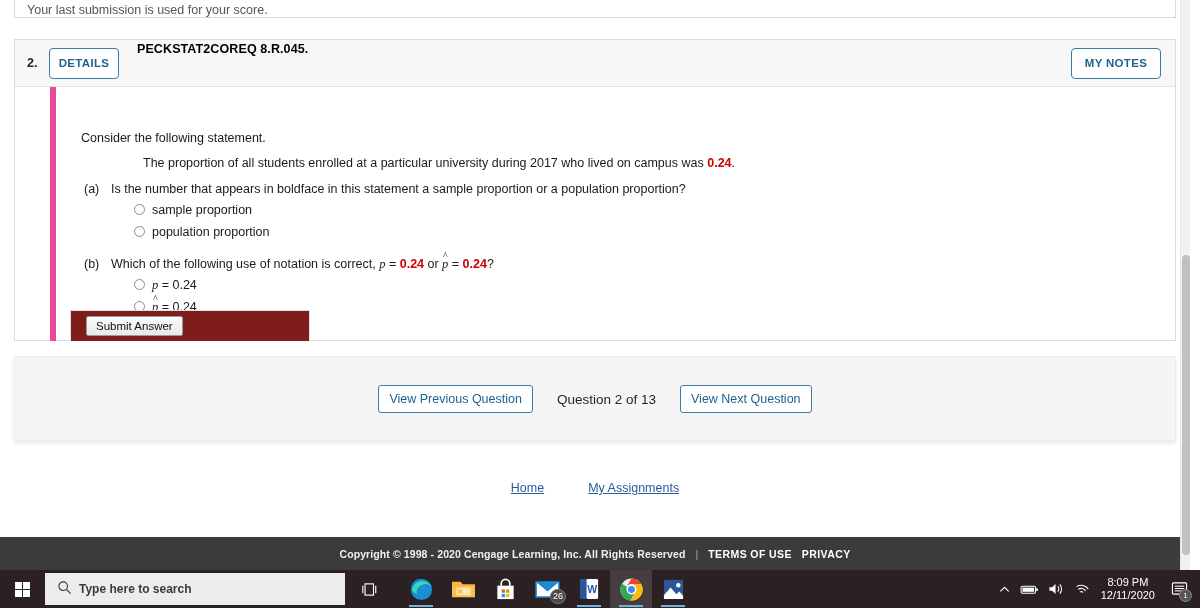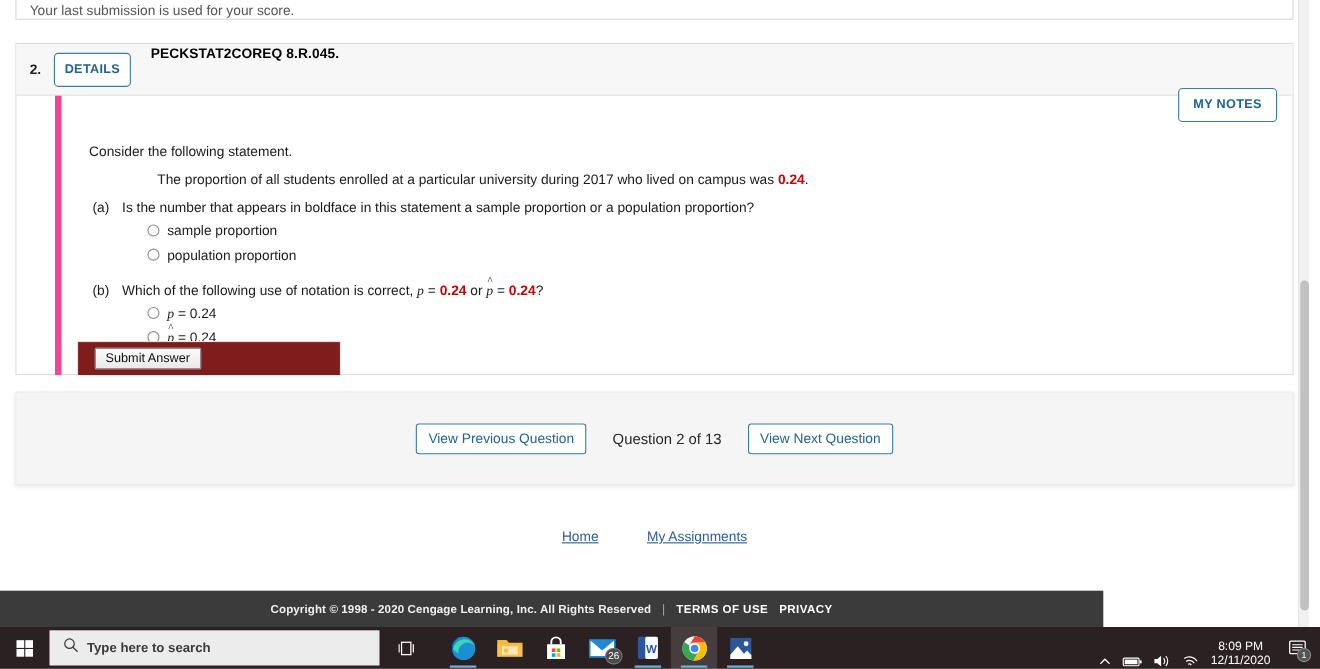--- a/index.html
+++ b/index.html
@@ -87,21 +87,20 @@
     border: 1px solid #3a7ca5;
     border-radius: 4px;
     background: #ffffff;
     color: #1f6391;
     font-size: 11.5px;
     font-weight: bold;
     letter-spacing: .3px;
     line-height: 29px;
     text-align: center;
     cursor: pointer;
-    margin-top: 32px;
   }
 
   
   .q-body {
     position: absolute;
     left: 35px; top: 47px;
     width: 1127px; height: 254px;
     border-left: 6px solid #ec4899;
   }
   .qb-inner { position: relative; width: 100%; height: 100%; }
@@ -231,21 +230,21 @@
     font-size: 12.5px;
     color: #2a5d9e;
     text-decoration: underline;
     cursor: pointer;
   }
 
   
   .copybar {
     position: absolute;
     left: 0; top: 537px;
-    width: 1003px; height: 33px;
+    width: 1190px; height: 33px;
     background: #3b3b3b;
     display: flex;
     align-items: center;
     justify-content: center;
     gap: 10px;
   }
   .copytext {
     font-size: 10.5px;
     color: #f0f0f0;
     font-weight: bold;
@@ -360,21 +359,21 @@
     font-size: 9px;
     line-height: 13px;
     text-align: center;
   }
 
   .tray {
     position: absolute;
     right: 0; top: 0;
     height: 38px;
     display: flex;
-    align-items: flex-end;
+    align-items: center;
     gap: 9px;
     padding-right: 8px;
   }
   .tray-ico { cursor: pointer; display: flex; align-items: center; }
   .clock {
     text-align: center;
     color: #ffffff;
     font-size: 11px;
     line-height: 13px;
     cursor: pointer;

